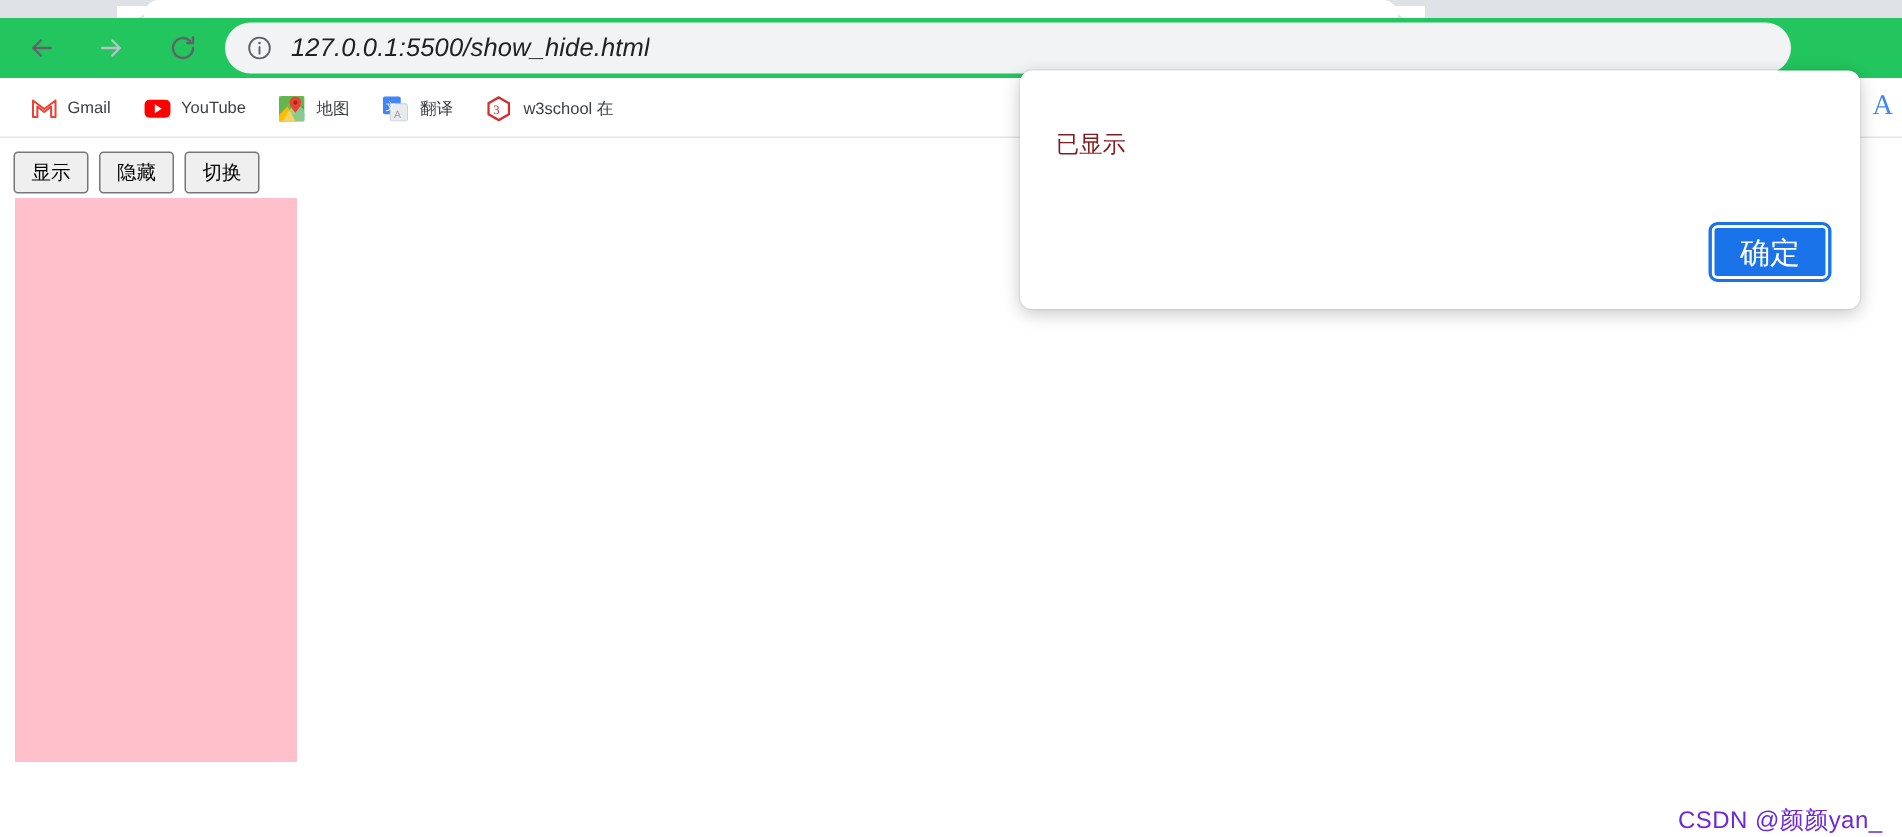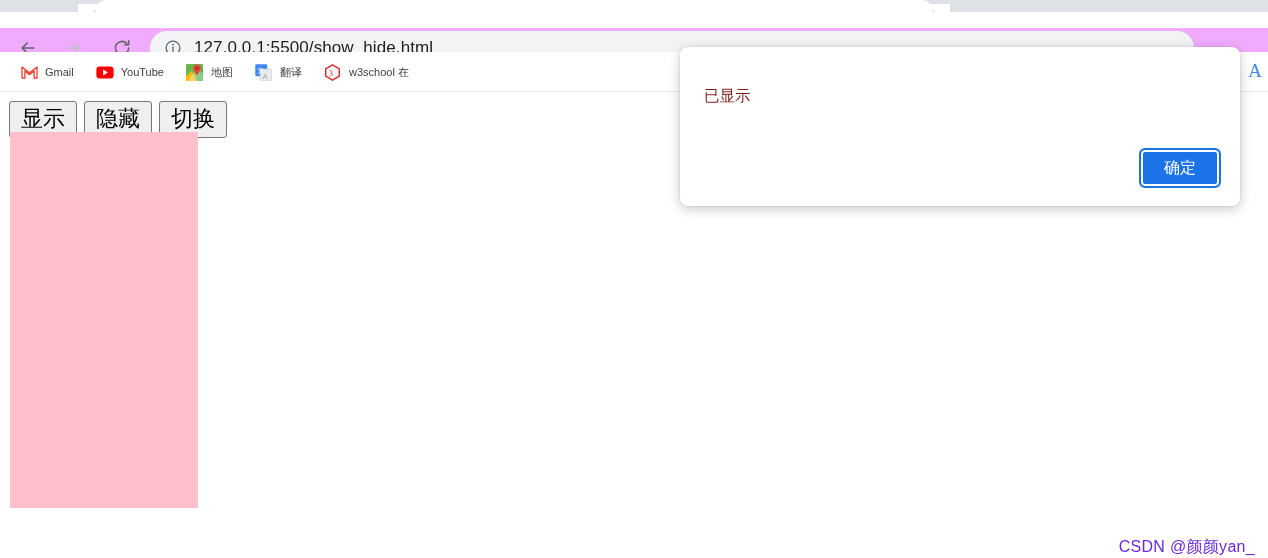--- a/index.html
+++ b/index.html
@@ -26,22 +26,23 @@
     position: absolute; top: 4px; left: 78px; width: 20px; height: 8px;
     background: #ffffff; border-bottom-right-radius: 10px;
   }
   .tab-curve-r {
     position: absolute; top: 4px; left: 930px; width: 20px; height: 8px;
     background: #ffffff; border-bottom-left-radius: 10px;
   }
 
   
   .toolbar {
-    position: absolute; left: 0; top: 28px; width: 1268px; height: 40px;
-    background: #f0abfc;
+    position: absolute; left: 0; top: 12px; width: 1268px; height: 40px;
+    background: #22c55e;
+    font-style: italic;
   }
   .nav-btn {
     position: absolute; top: 6px; width: 28px; height: 28px;
     display: flex; align-items: center; justify-content: center;
     border-radius: 50%;
   }
   .nav-back   { left: 14px; }
   .nav-fwd    { left: 60px; }
   .nav-reload { left: 108px; }
 
@@ -94,21 +95,21 @@
   .viewport {
     position: absolute; left: 0; top: 92px; width: 1268px; height: 466px;
     background: #ffffff;
   }
   .btn-row {
     position: absolute; left: 9px; top: 9px;
     display: flex; gap: 7px;
   }
   .html-btn {
     font-family: "Liberation Sans", sans-serif;
-    font-size: 22px; line-height: 1;
+    font-size: 13px; line-height: 1;
     color: #000000;
     background: #efefef;
     border: 1px solid #767676;
     border-radius: 3px;
     padding: 6px 11px 7px 11px;
     cursor: default;
   }
   .pink-box {
     position: absolute; left: 10px; top: 40px;
     width: 188px; height: 376px;
@@ -139,21 +140,21 @@
   }
   .dlg-msg {
     position: absolute; left: 24px; top: 39px;
     font-size: 15.5px; color: #7f1d1d;
   }
   .dlg-ok {
     position: absolute; left: 459px; top: 101px;
     width: 82px; height: 40px;
     background: #1a73e8;
     color: #ffffff;
-    font-size: 16px;
+    font-size: 20px;
     font-family: "Liberation Sans", sans-serif;
     border: 2px solid #1a73e8;
     border-radius: 6px;
     box-shadow: inset 0 0 0 2px #ffffff;
     display: flex; align-items: center; justify-content: center;
     cursor: default;
   }
 </style>
 </head>
 <body>

